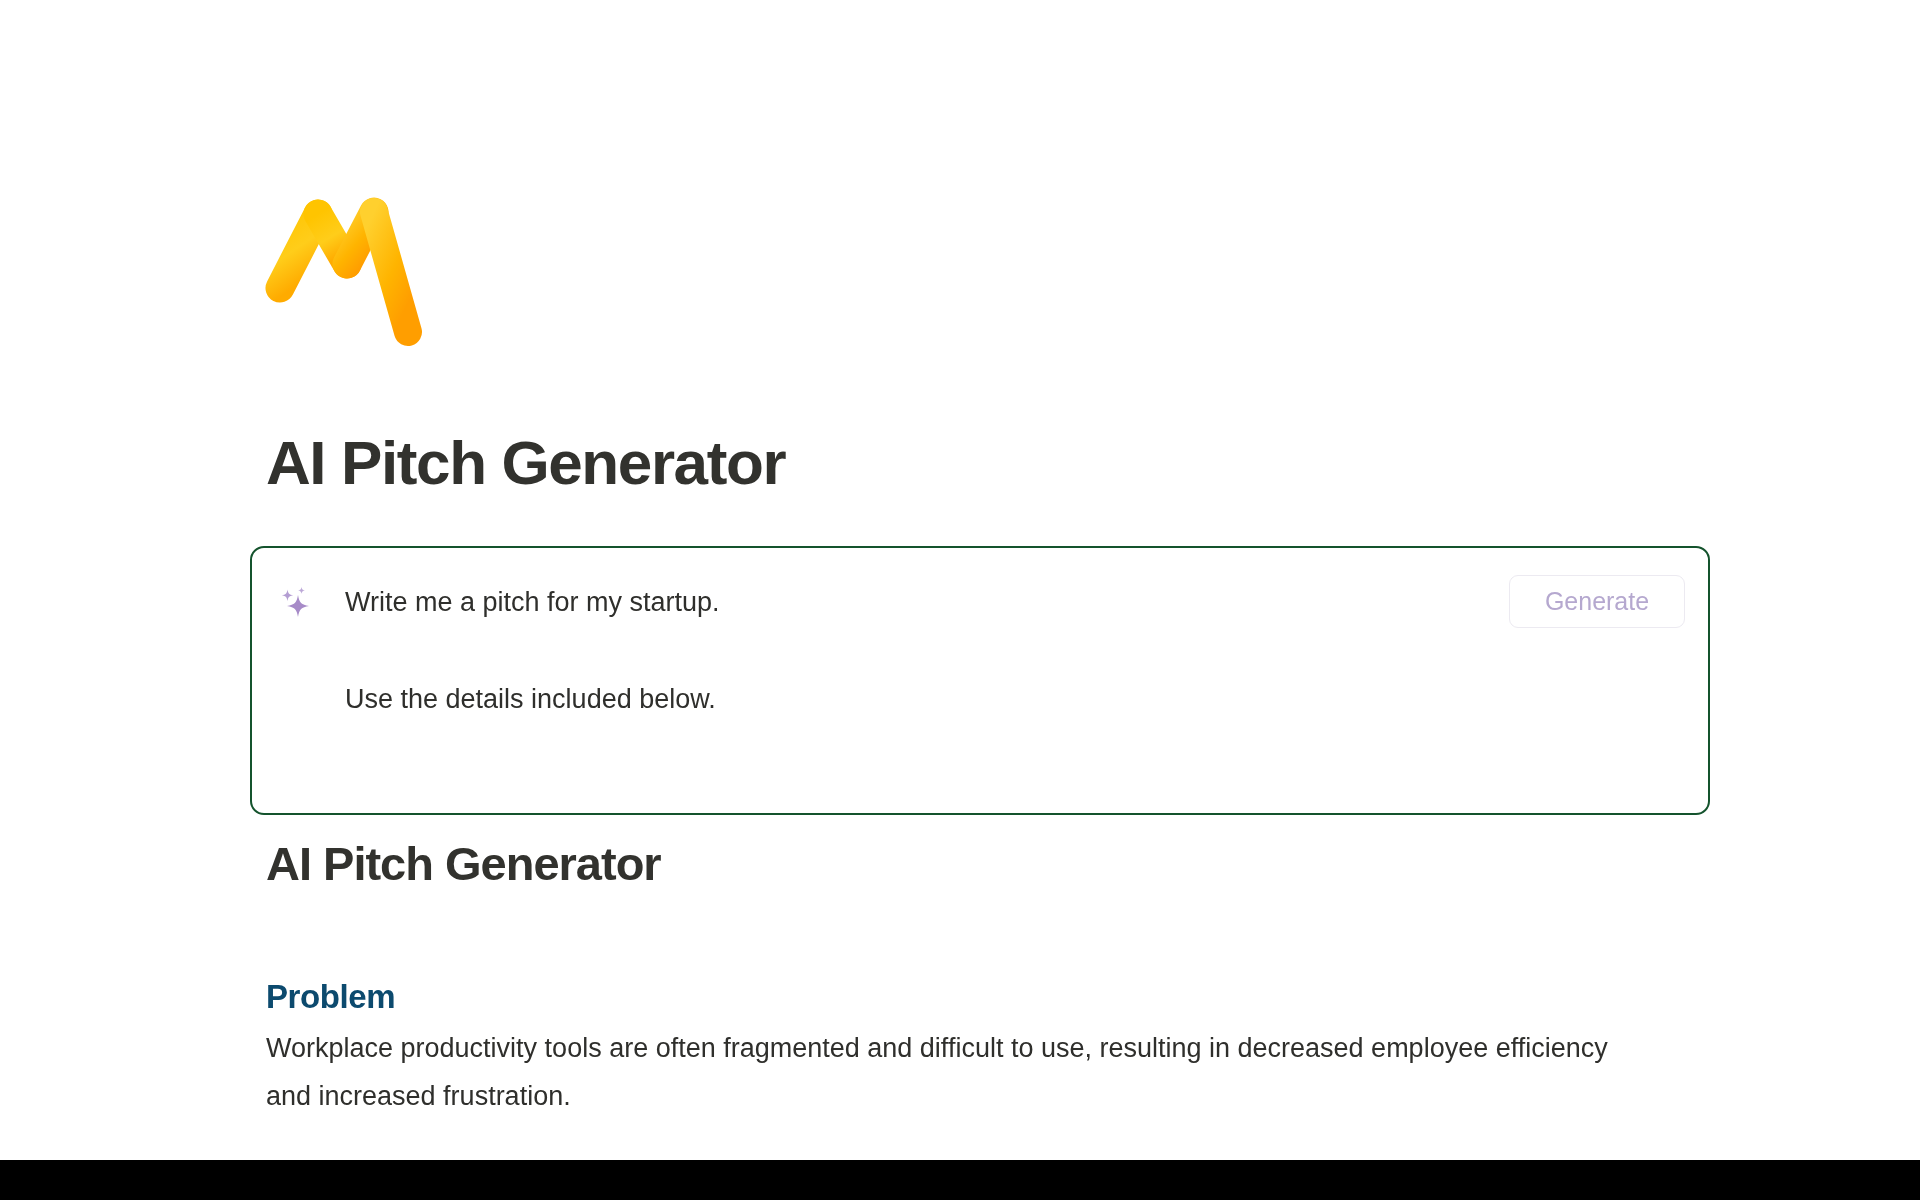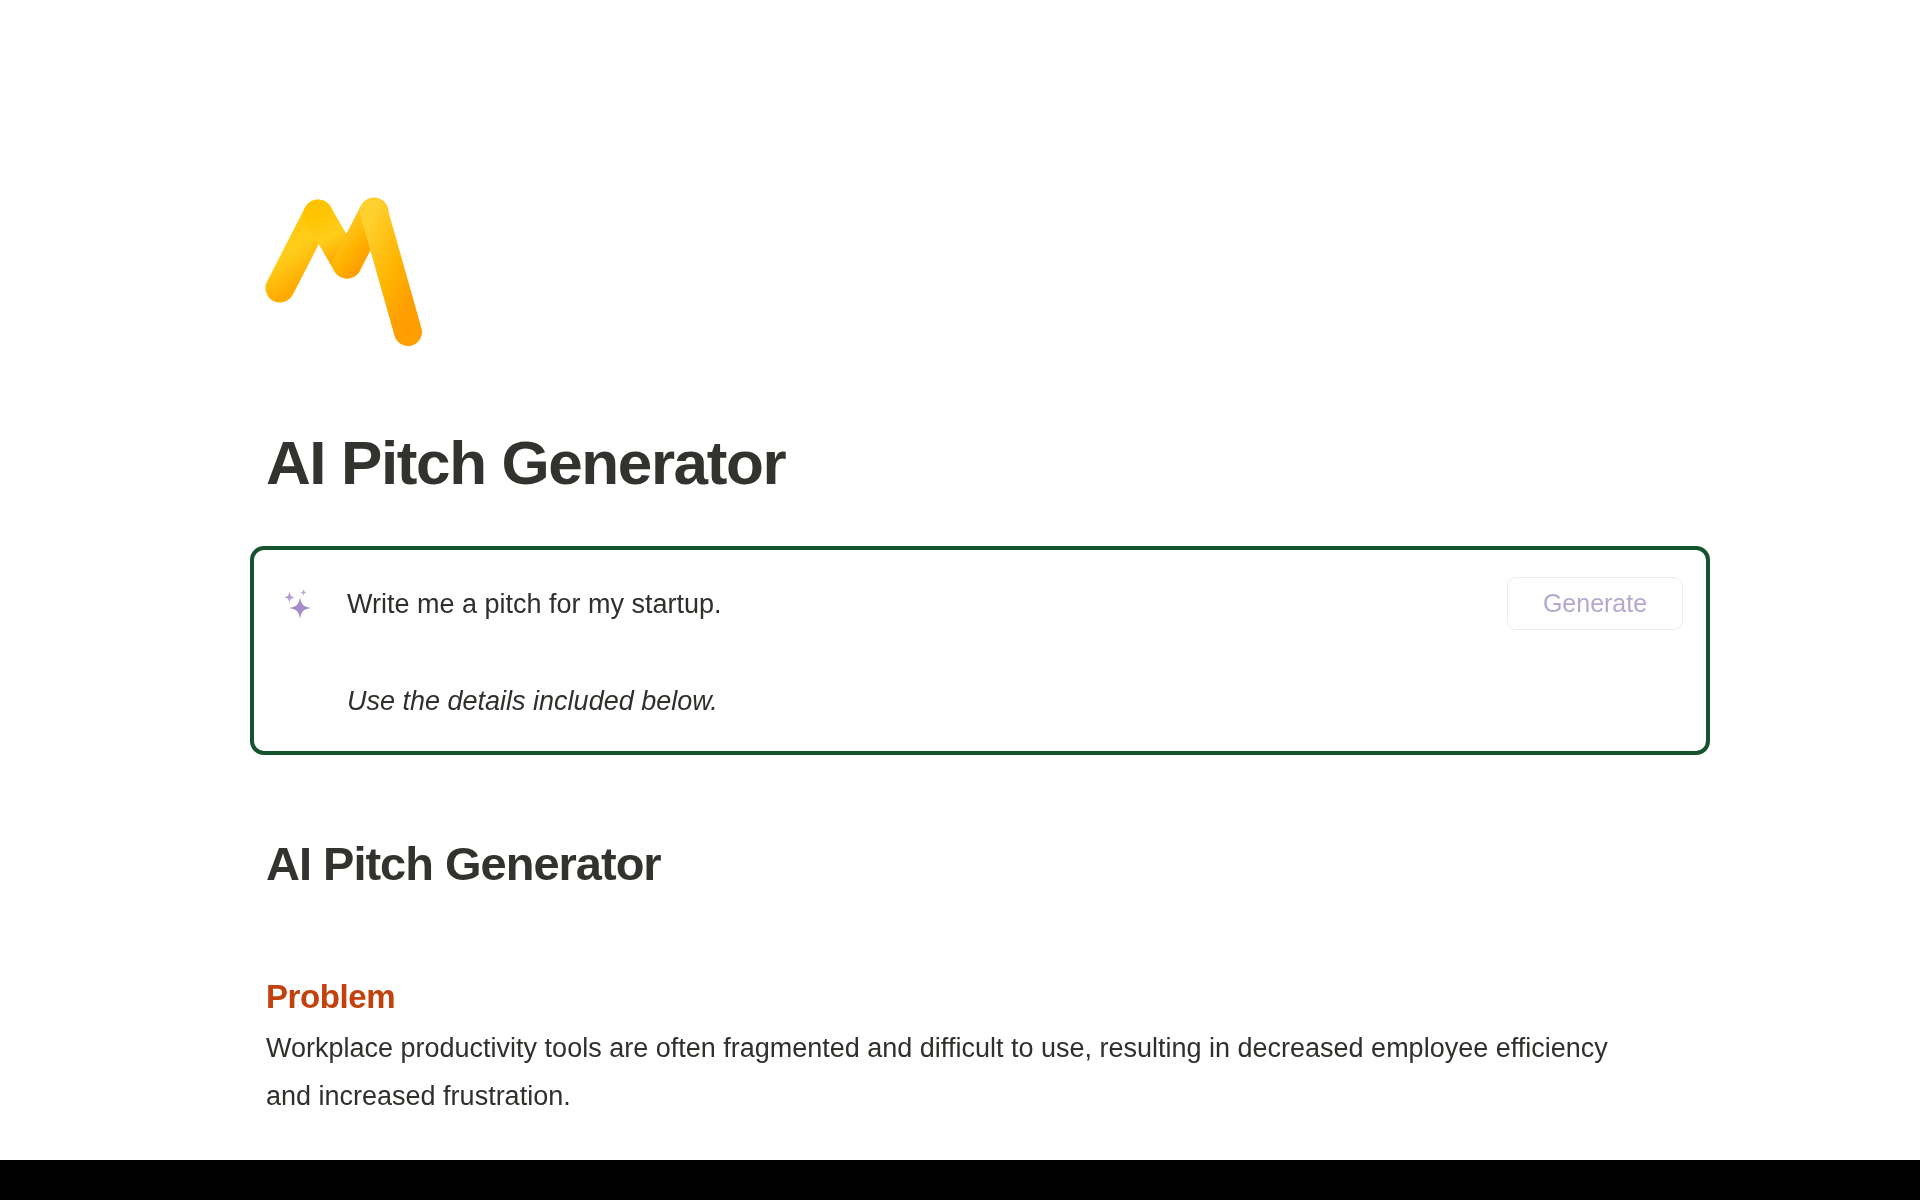--- a/index.html
+++ b/index.html
@@ -41,23 +41,23 @@
     line-height: 1;
     white-space: nowrap;
   }
 
   
   #prompt-card {
     position: absolute;
     left: 250px;
     top: 546px;
     width: 1460px;
-    height: 209px;
-    background: #ffffff;
-    border: 4px solid #14532d;
+    height: 269px;
+    background: #ffffff;
+    border: 2px solid #14532d;
     border-radius: 14px;
   }
   #sparkle-icon {
     position: absolute;
     left: 24px;
     top: 36px;
     width: 42px;
     height: 42px;
   }
   #sparkle-icon svg { display: block; width: 42px; height: 42px; }
@@ -71,21 +71,20 @@
     white-space: nowrap;
   }
   #prompt-line-2 {
     position: absolute;
     left: 93px;
     top: 131px;
     font-size: 27px;
     color: #2f2f2c;
     line-height: 40px;
     white-space: nowrap;
-    font-style: italic;
   }
   #generate-button {
     position: absolute;
     right: 23px;
     top: 27px;
     width: 176px;
     height: 53px;
     background: #ffffff;
     border: 1.5px solid #eceaf1;
     border-radius: 9px;
@@ -111,21 +110,21 @@
     line-height: 1;
     white-space: nowrap;
   }
   #section-heading {
     position: absolute;
     left: 266px;
     top: 980px;
     font-size: 33px;
     font-weight: 700;
     letter-spacing: -0.4px;
-    color: #c2410c;
+    color: #0c4a6e;
     line-height: 1;
     white-space: nowrap;
   }
   #section-body {
     position: absolute;
     left: 266px;
     top: 1024px;
     width: 1380px;
     font-size: 27px;
     color: #2f2f2c;

